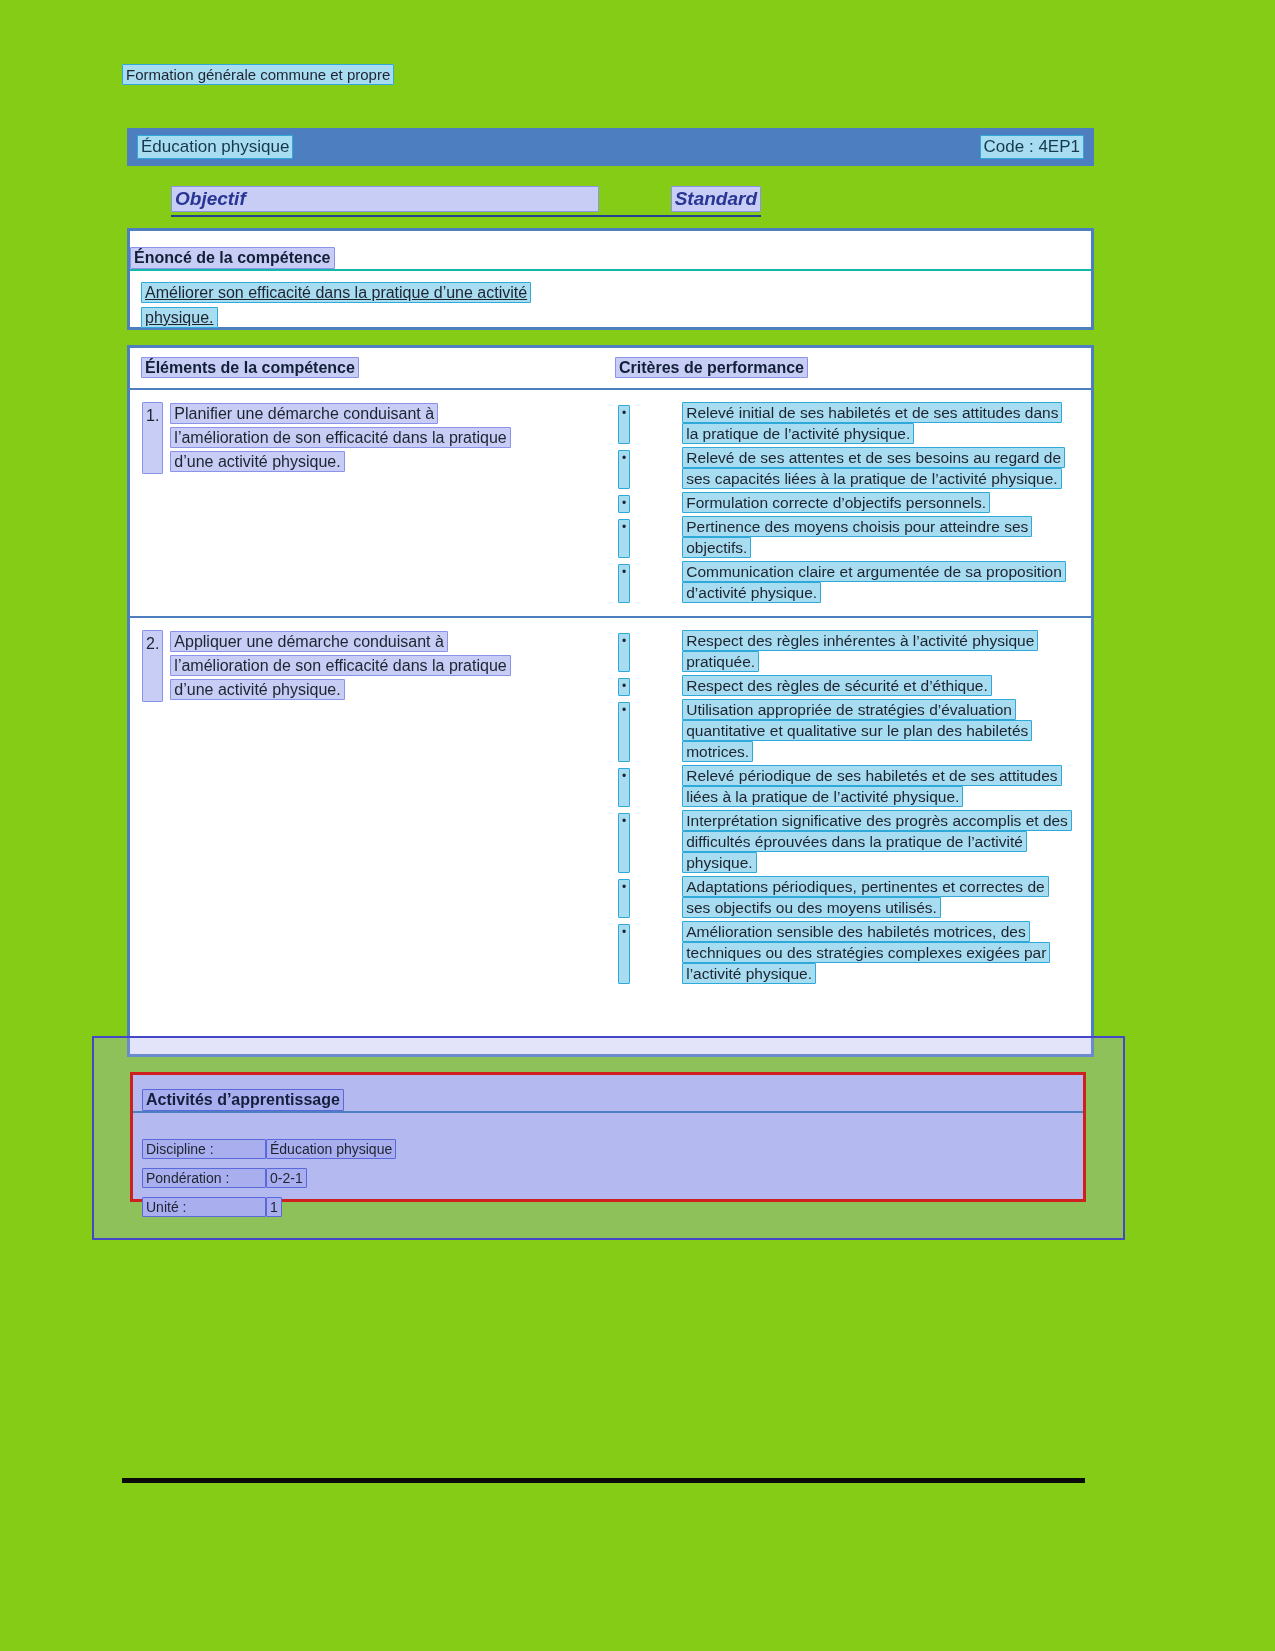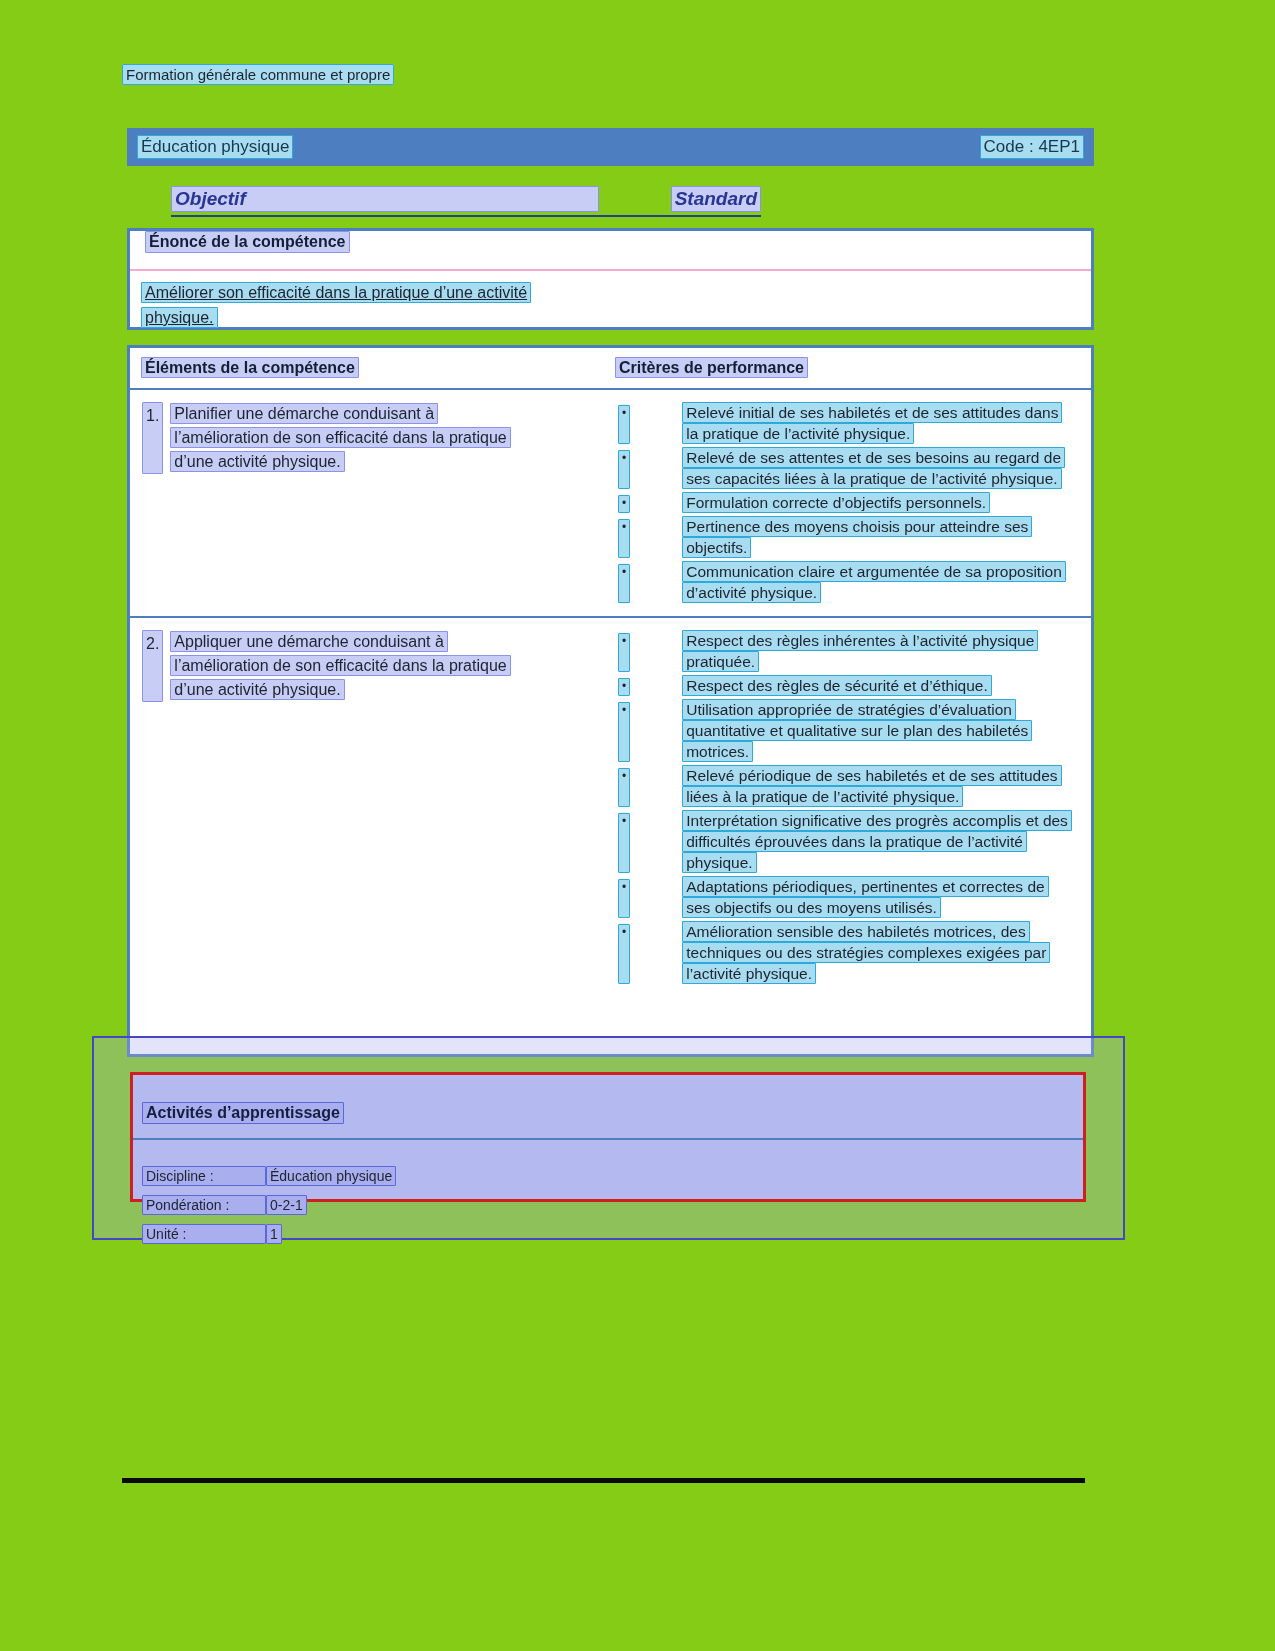--- a/index.html
+++ b/index.html
@@ -18,22 +18,22 @@
       display:flex;align-items:center;justify-content:space-between;padding:0 10px;box-sizing:border-box;
       font-size:17px;color:#16384f;}
 
   .cols-row{position:absolute;left:140px;top:186px;width:590px;display:flex;justify-content:space-between;
       align-items:flex-end;border-bottom:2px solid #24418f;padding-bottom:3px;
       font-size:19px;font-weight:bold;font-style:italic;color:#283593;margin-left:31px;}
   .obj{padding-right:352px;}
 
   .box{position:absolute;left:127px;width:967px;border:3px solid #4d7ebf;box-sizing:border-box;background:#fff;}
   .enonce-box{top:228px;height:102px;}
-  .box-title-row{height:38px;border-bottom:2px solid #f9a8d4;display:flex;align-items:flex-start;
-      padding:0 15px;font-weight:bold;font-size:16px;color:#121f36;}
+  .box-title-row{height:38px;border-bottom:2px solid #14b8a6;display:flex;align-items:flex-end;
+      padding:0 0;font-weight:bold;font-size:16px;color:#121f36;}
   .enonce-body{padding:9px 11px 0;font-size:16px;line-height:25px;width:395px;text-decoration:underline;}
 
   .table-box{top:345px;height:712px;}
   .th-row{height:40px;border-bottom:2px solid #4d7ebf;display:flex;align-items:center;
       font-weight:bold;font-size:16px;color:#121f36;}
   .th-left{width:485px;padding-left:11px;box-sizing:border-box;}
   .trow{display:flex;padding:12px 0 10px;}
   .trow + .trow{border-top:2px solid #4d7ebf;}
   .col-left{width:488px;padding-left:12px;box-sizing:border-box;}
   .col-right{width:455px;}
@@ -43,22 +43,22 @@
 
   .crit-list{list-style:none;margin:0;padding:0;}
   .crit{display:flex;margin-bottom:3px;font-size:15.5px;line-height:21px;}
   .crit .bullet{flex:0 0 auto;margin:3px 12px 0 0;font-size:12px;line-height:12px;padding:1px 3px;}
   .ct-wrap{width:412px;padding-left:40px;}
 
   .overlay-big{position:absolute;left:92px;top:1036px;width:1033px;height:204px;
       border:2px solid #4646c8;background:rgba(168,172,238,0.32);box-sizing:border-box;}
   .red-box{position:absolute;left:130px;top:1072px;width:956px;height:130px;
       border:3px solid #cf1f1f;background:#b4b9ef;box-sizing:border-box;}
-  .act-title-row{height:36px;display:flex;align-items:flex-start;padding:0 9px;
-      border-bottom:2px solid #4d7ebf;font-weight:bold;font-size:16px;color:#141f3e;margin-top:27px;}
+  .act-title-row{height:36px;display:flex;align-items:flex-end;padding:0 9px;
+      border-bottom:2px solid #4d7ebf;font-weight:bold;font-size:16px;color:#141f3e;}
   .act-rows{padding:20px 9px;font-size:14px;}
   .act-row{margin:3px 0;height:26px;display:flex;align-items:center;}
   .act-label{display:inline-block;min-width:116px;}
 
   .footer-thick{position:absolute;left:122px;top:1478px;width:963px;height:5px;background:#0a0a0a;}
   .footer-row{position:absolute;left:127px;top:1486px;width:967px;height:26px;border:1px solid #55b7e6;
       display:flex;align-items:center;justify-content:space-between;padding:0 5px;box-sizing:border-box;
       font-weight:bold;font-size:15px;color:#1d2430;}
 </style>
 </head>

